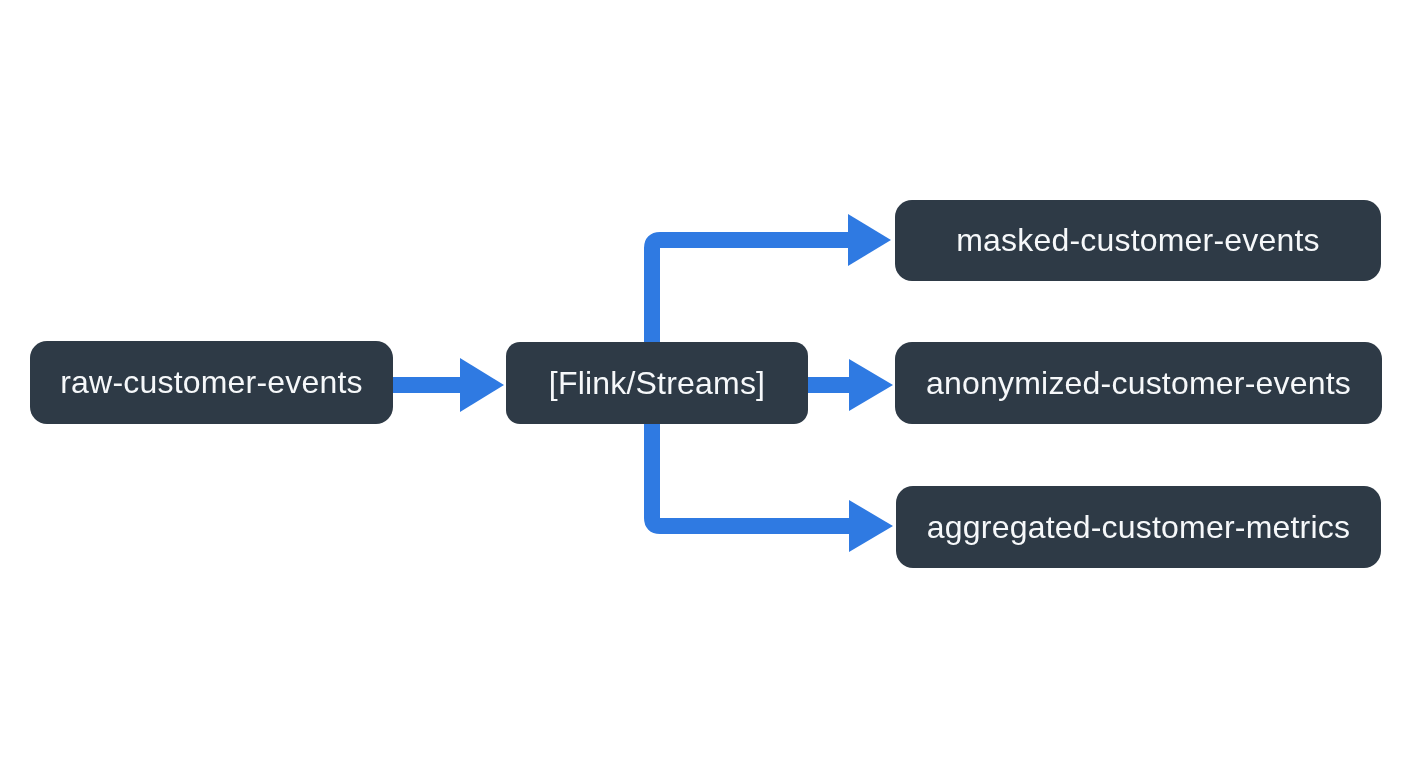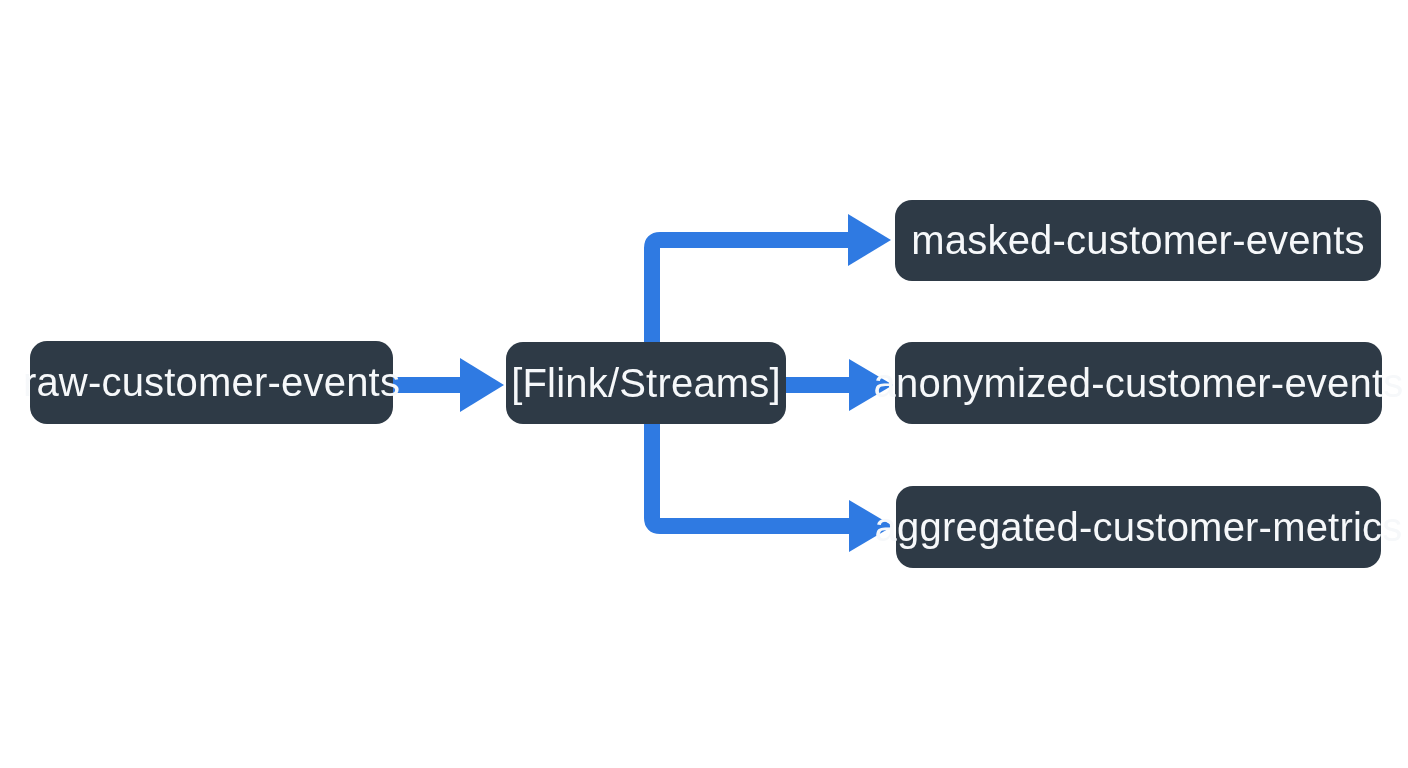--- a/index.html
+++ b/index.html
@@ -27,27 +27,27 @@
     position: absolute;
     display: flex;
     align-items: center;
     justify-content: center;
     background: var(--node-bg, #2e3a46);
     border-radius: 17px;
     box-sizing: border-box;
   }
   .node span {
     color: var(--node-text, #f6f8fa);
-    font-size: 40px;
+    font-size: 32px;
     font-weight: 500;
     letter-spacing: 0.2px;
     white-space: nowrap;
   }
   .node-raw        { left: 30px;  top: 341px; width: 363px; height: 83px; justify-content: center; }
-  .node-processor  { left: 506px; top: 342px; width: 280px; height: 82px; }
+  .node-processor  { left: 506px; top: 342px; width: 302px; height: 82px; border-radius: 14px; }
   .node-masked     { left: 895px; top: 200px; width: 486px; height: 81px; }
   .node-anonymized { left: 895px; top: 342px; width: 487px; height: 82px; text-align: right; }
   .node-aggregated { left: 896px; top: 486px; width: 485px; height: 82px; }
 </style>
 </head>
 <body>
 
 <div class="canvas">
 
   <svg class="edges" viewBox="0 0 1408 768" xmlns="http://www.w3.org/2000/svg">

